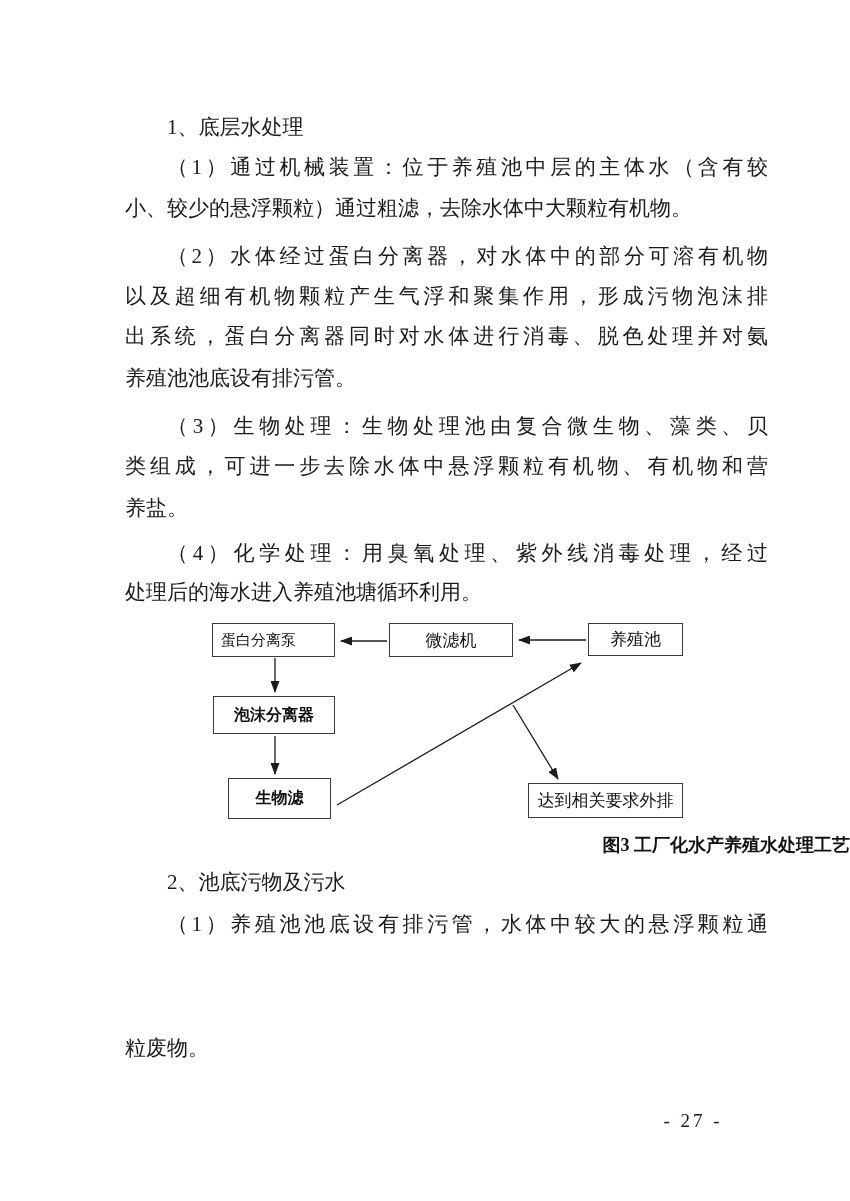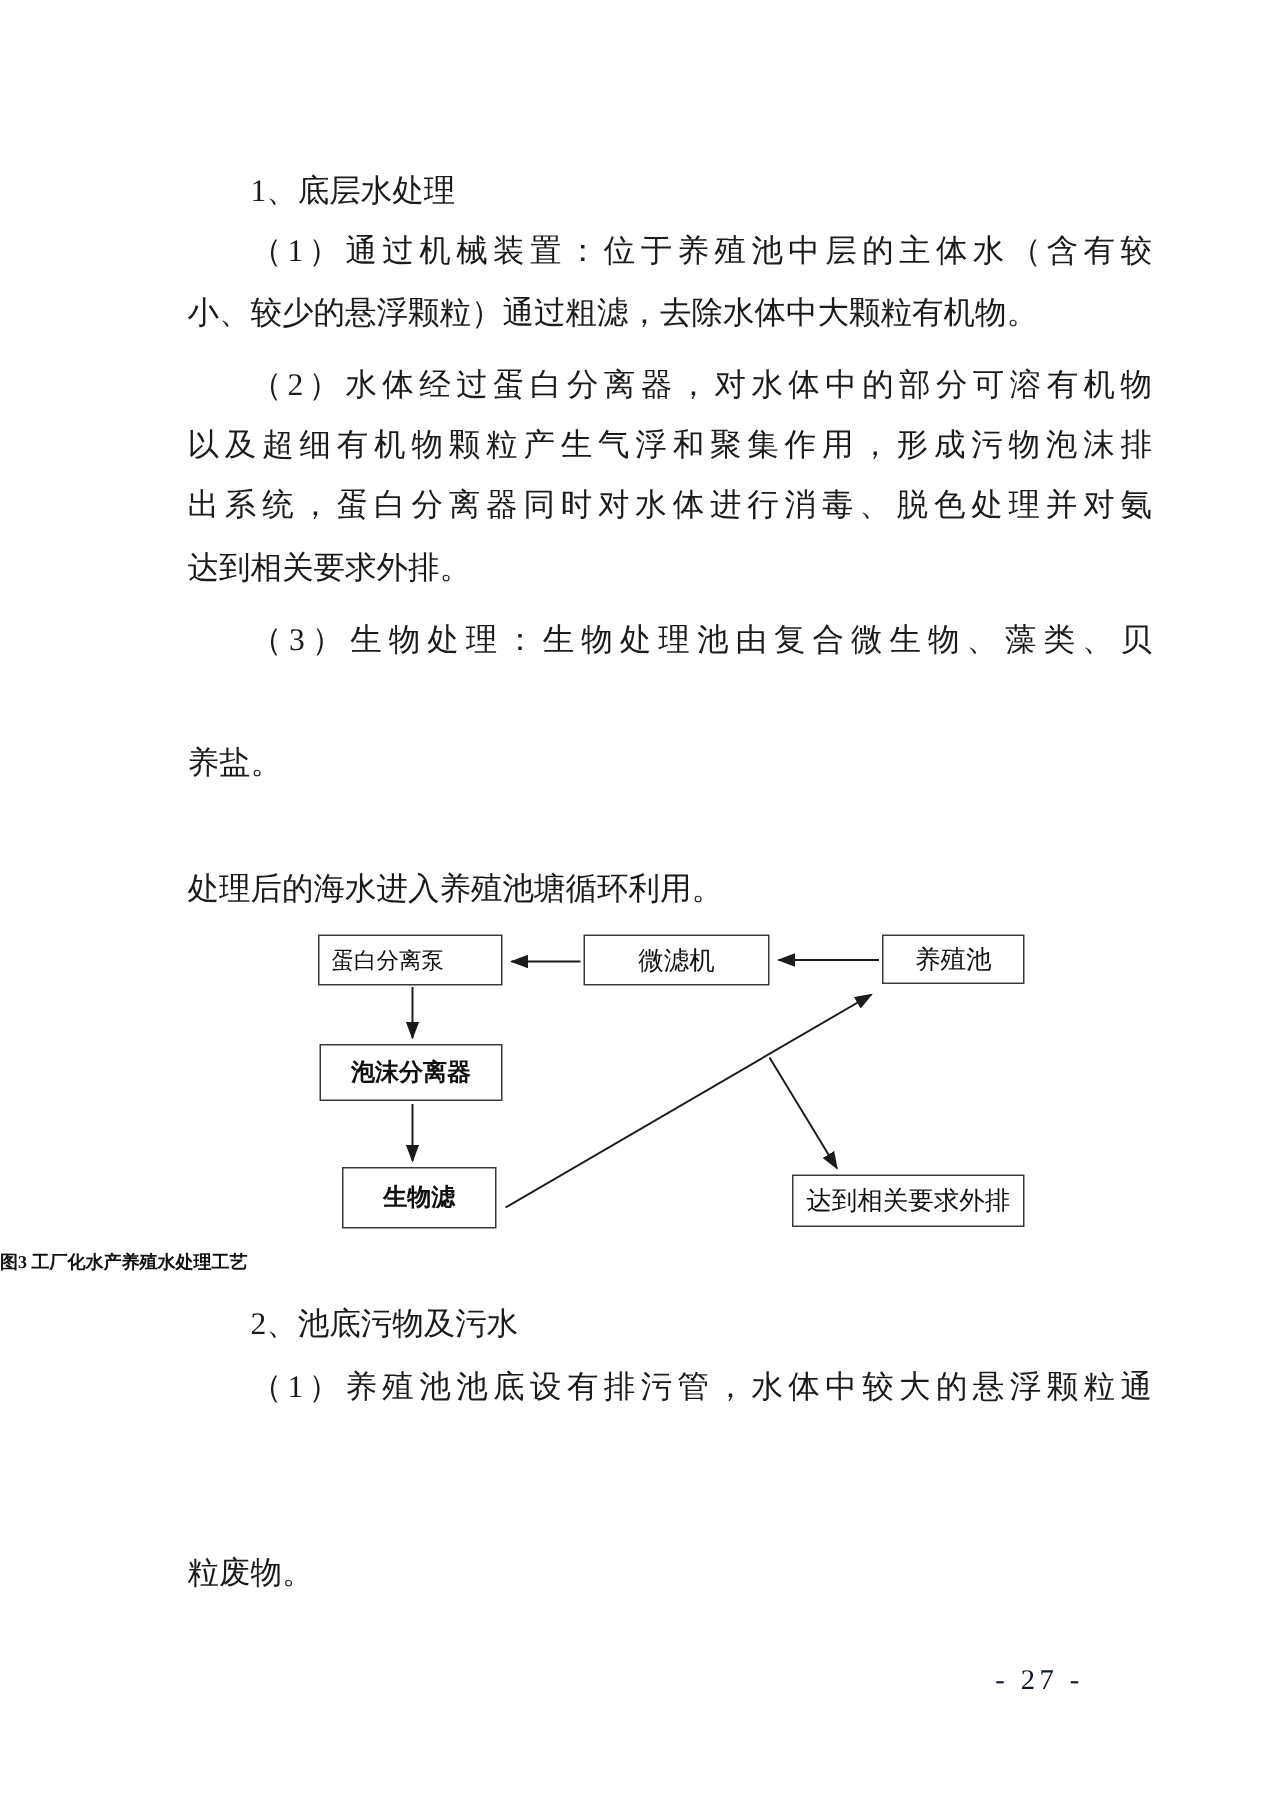--- a/index.html
+++ b/index.html
@@ -35,22 +35,22 @@
   }
   .node.bold{
     font-weight:bold;
     font-family:"Liberation Sans","DejaVu Sans",sans-serif;
     font-size:16px;
   }
   .node.left{justify-content:flex-start;padding-left:8px;font-size:15px;}
   .caption{
     position:absolute;
     left:0;top:833px;width:850px;
-    text-align:left;
-    font-size:12px;font-weight:bold;
+    text-align:right;
+    font-size:18px;font-weight:bold;
     color:#111;
   }
   .page-number{
     position:absolute;
     left:648px;top:1110px;width:90px;
     font-size:19px;
     text-align:center;
     letter-spacing:3px;
     color:#0f172a;
   }
@@ -60,23 +60,25 @@
 
 <div class="page">
 
   <div class="text-layer">
       <div class="line indent" style="top: 113px;">1、底层水处理</div>
       <div class="line justify indent" style="top: 153px;">（1）通过机械装置：位于养殖池中层的主体水（含有较</div>
       <div class="line" style="top: 194px;">小、较少的悬浮颗粒）通过粗滤，去除水体中大颗粒有机物。</div>
       <div class="line justify indent" style="top: 242px;">（2）水体经过蛋白分离器，对水体中的部分可溶有机物</div>
       <div class="line justify" style="top: 282px;">以及超细有机物颗粒产生气浮和聚集作用，形成污物泡沫排</div>
       <div class="line justify" style="top: 322px;">出系统，蛋白分离器同时对水体进行消毒、脱色处理并对氨</div>
-      <div class="line" style="top: 364px;">达到相关要求外排。</div>
+      <div class="line" style="top: 364px;">养殖池池底设有排污管。</div>
       <div class="line justify indent" style="top: 412px;">（3）生物处理：生物处理池由复合微生物、藻类、贝</div>
+      <div class="line justify" style="top: 452px;">类组成，可进一步去除水体中悬浮颗粒有机物、有机物和营</div>
       <div class="line" style="top: 494px;">养盐。</div>
+      <div class="line justify indent" style="top: 539px;">（4）化学处理：用臭氧处理、紫外线消毒处理，经过</div>
       <div class="line" style="top: 578px;">处理后的海水进入养殖池塘循环利用。</div>
       <div class="line indent" style="top: 868px;">2、池底污物及污水</div>
       <div class="line justify indent" style="top: 910px;">（1）养殖池池底设有排污管，水体中较大的悬浮颗粒通</div>
       <div class="line" style="top: 1034px;">粒废物。</div>
     </div>
 
   <div class="figure">
     <svg viewBox="0 0 850 230">
       <defs>
         <marker id="arrowhead" markerWidth="12" markerHeight="9" refX="11" refY="4.5" orient="auto" markerUnits="userSpaceOnUse">

